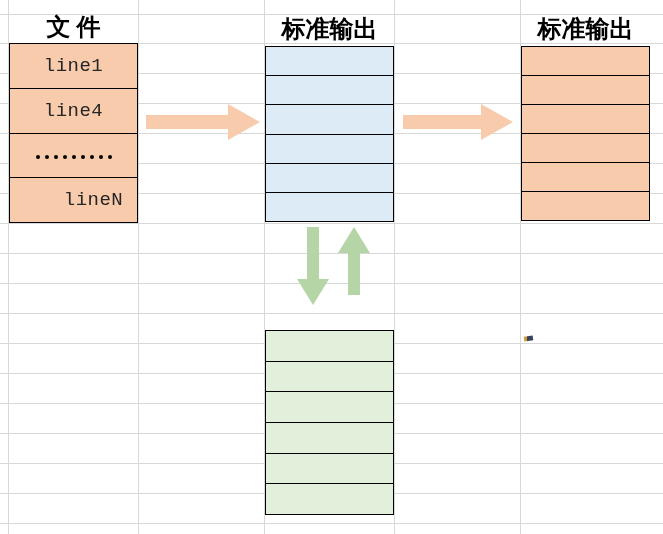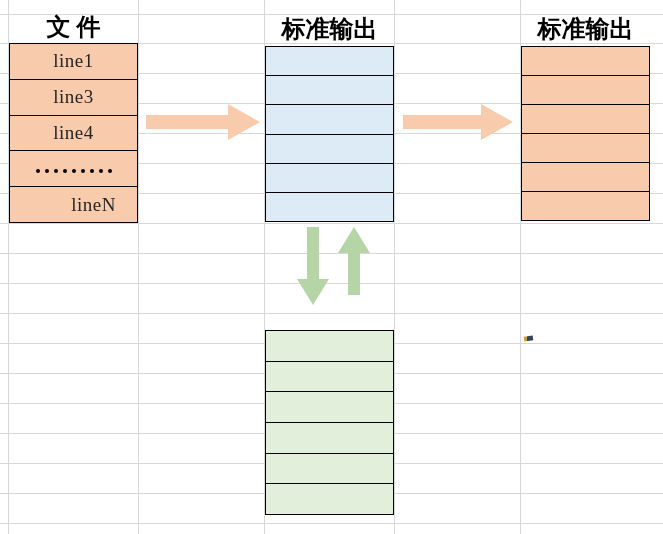--- a/index.html
+++ b/index.html
@@ -63,21 +63,21 @@
   }
   .stack .cell {
     box-sizing: border-box;
     flex: 1 1 0;
     border-bottom: 1.6px solid #000000;
     display: flex;
     align-items: center;
     justify-content: center;
     font-size: 19px;
     color: #262626;
-    font-family: Liberation Serif, serif;
+    font-family: Liberation Mono, monospace;
     letter-spacing: 0.5px;
     overflow: hidden;
   }
   .stack .cell:last-child {
     border-bottom: none;
     padding-left: 40px;
   }
 
   .stack-file .cell  { background: #f8cbad; }
   .stack-pat  .cell  { background: #ddebf7; }
@@ -144,21 +144,20 @@
     <div class="grid-v" style="left:138px"></div>
     <div class="grid-v" style="left:264px"></div>
     <div class="grid-v" style="left:394px"></div>
     <div class="grid-v" style="left:520px"></div>
   </div>
 
   <div class="col-title" style="left:9px; top:14px; width:129px;">文  件</div>
 
   <div class="stack stack-file" style="left:9px; top:43px; width:129px; height:180px;">
     <div class="cell">line1</div>
-    <div class="cell">line3</div>
     <div class="cell">line4</div>
     <div class="cell">
       <span class="dots">
         <i></i>
           <i></i>
           <i></i>
           <i></i>
           <i></i>
           <i></i>
           <i></i>

